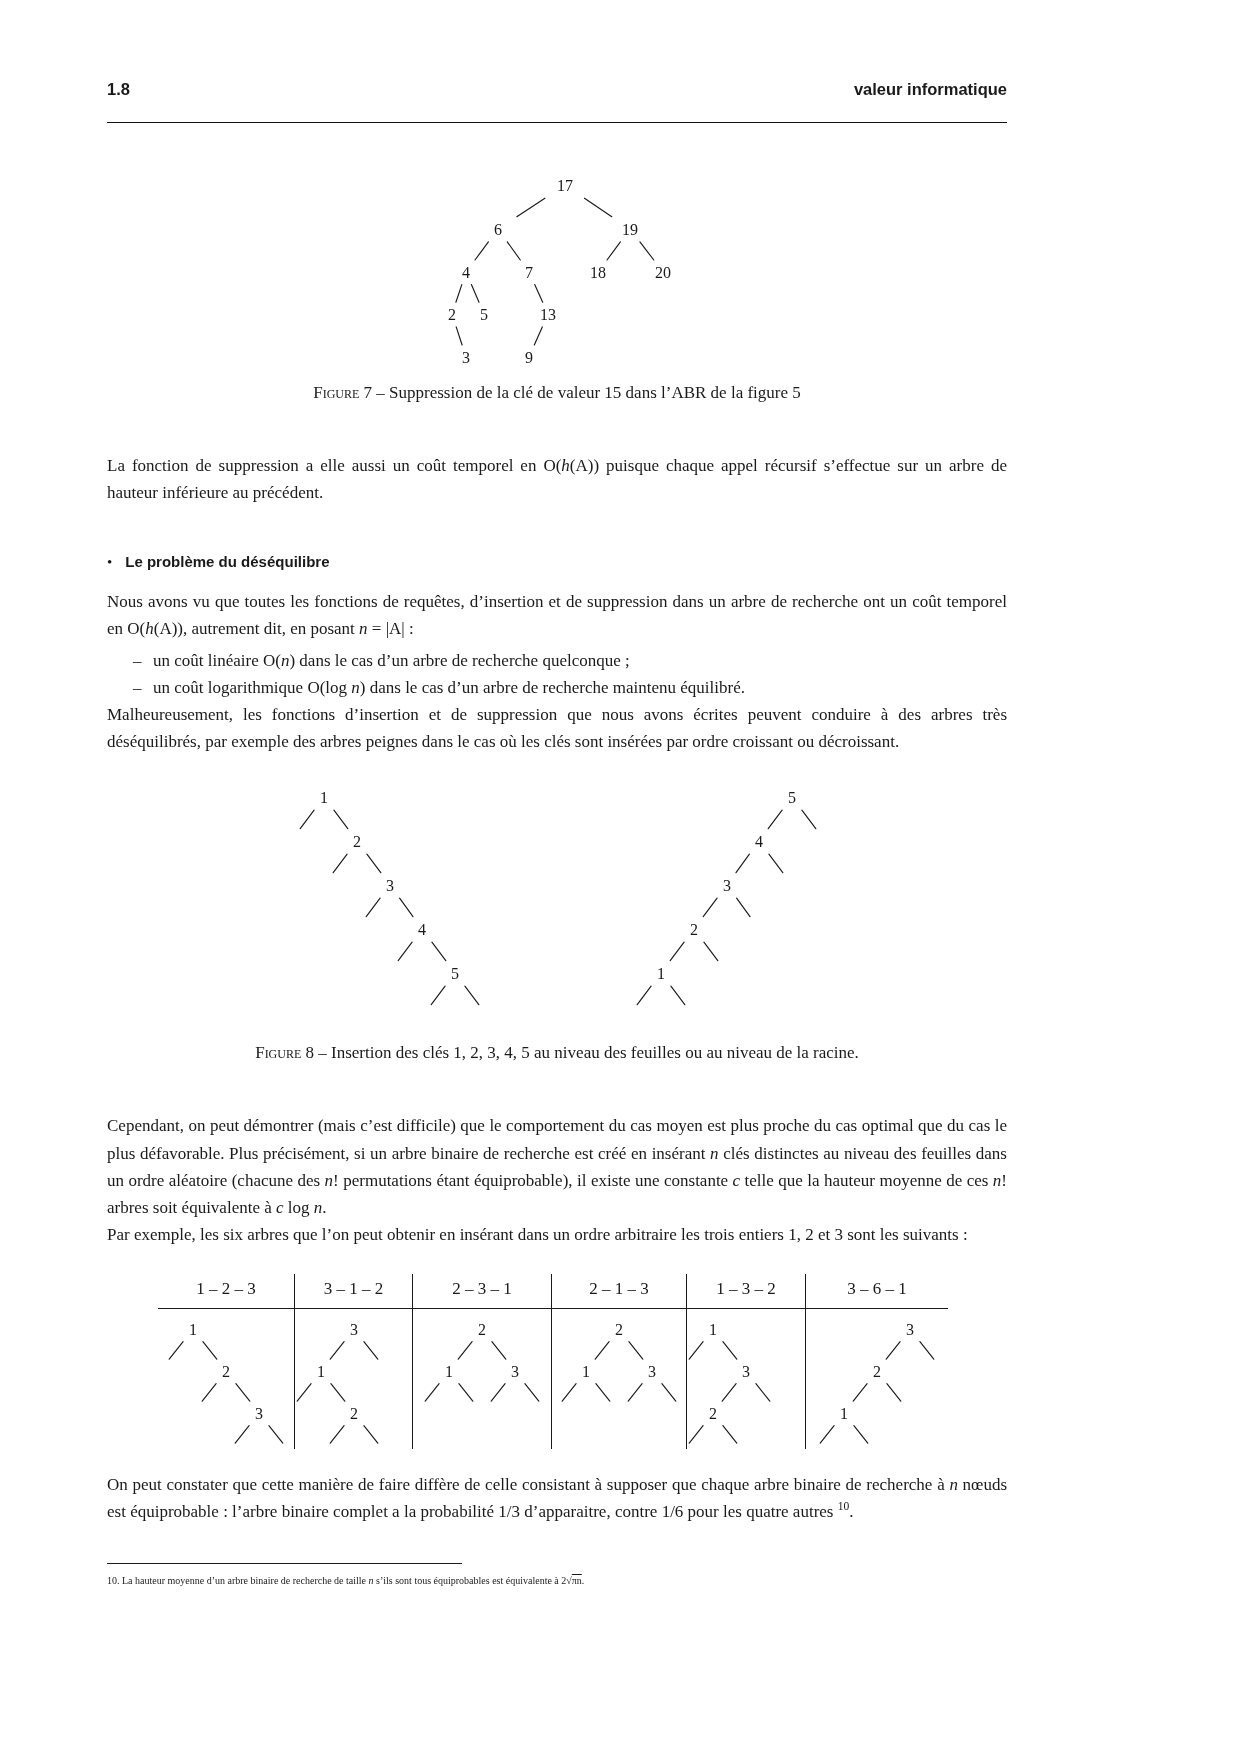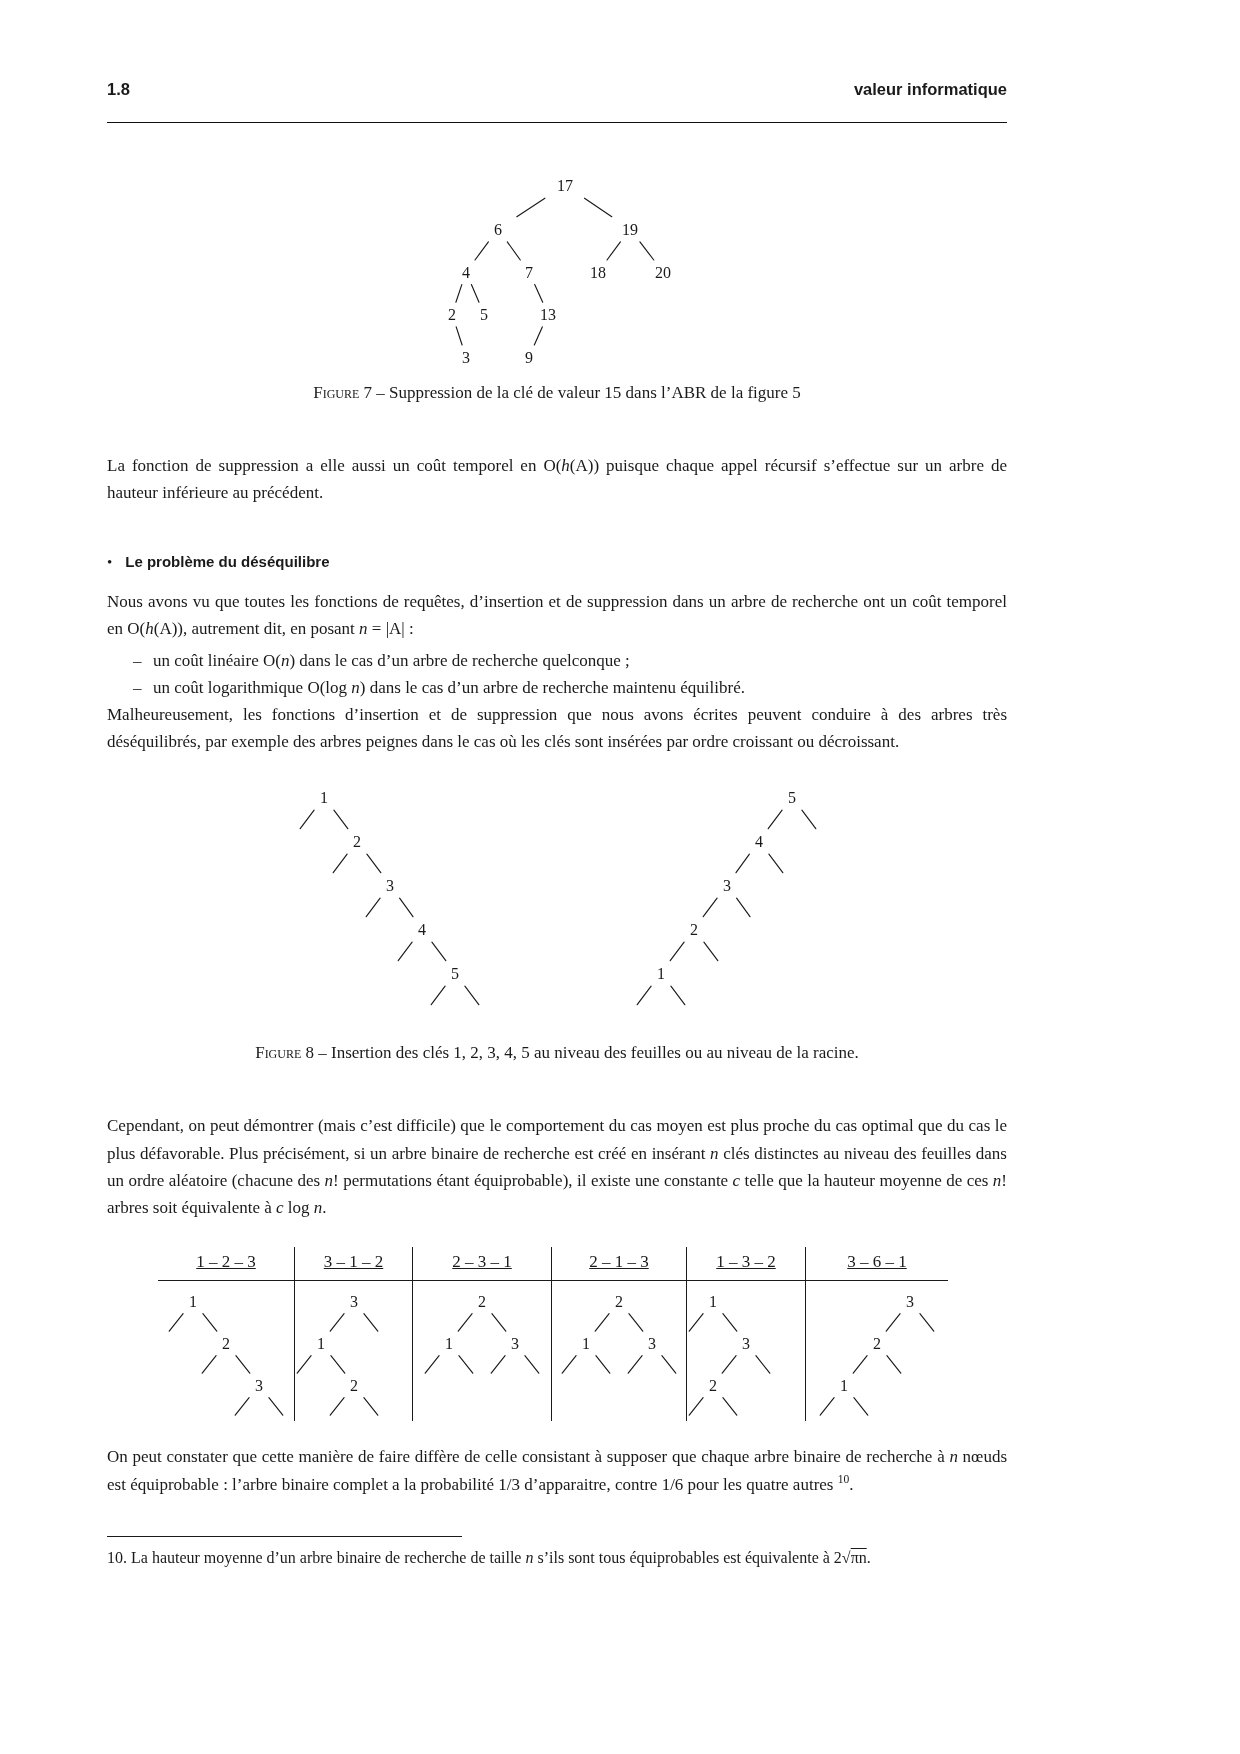--- a/index.html
+++ b/index.html
@@ -29,31 +29,31 @@
   .mt-md { margin-top:22px; }
   .mt-sm { margin-top:14px; }
   .mt-0  { margin-top:0; }
   .section-heading { margin-top:44px; display:flex; align-items:center; gap:13px; }
   .bullet { font-size:15px; line-height:1; }
   .section-title { font-family:Liberation Sans, sans-serif; font-weight:bold; font-size:15px; }
   .list { margin-top:4px; }
   .list-item { display:flex; padding-left:26px; }
   .marker { width:20px; flex:0 0 20px; }
   .li-text { flex:1; }
-  .tree-table { display:flex; margin:26px 0 0 51px;text-decoration:underline; }
+  .tree-table { display:flex; margin:26px 0 0 51px; }
   .tt-col { border-right:1.5px solid #1a1a1a; }
   .tt-col:last-child { border-right:none; }
   .tt-col:nth-child(1){ width:137px; } .tt-col:nth-child(2){ width:118px; }
   .tt-col:nth-child(3){ width:139px; } .tt-col:nth-child(4){ width:135px; }
   .tt-col:nth-child(5){ width:119px; } .tt-col:nth-child(6){ width:142px; }
   .tt-head { text-align:center; padding:1px 0 5px; border-bottom:1.5px solid #1a1a1a; }
   .tt-body { padding-top:8px; display:flex; justify-content:center; overflow:hidden; }
   .footnote { margin-top:38px; }
   .footnote-rule { width:355px; border-top:1.3px solid #1a1a1a; margin-bottom:9px; }
-  .footnote-text { font-size:16px; line-height:1.5;font-family:Liberation Serif, serif; }
+  .footnote-text { font-size:10px; line-height:1.5;font-family:Liberation Serif, serif; }
   .seg-i { font-style:italic; }
   .seg-sup { font-size:0.68em; vertical-align:super; line-height:0; }
   .seg-ol { text-decoration:overline; }
 </style>
 </head>
 <body>
 
 <div class="page">
 
   <div class="header">
@@ -150,20 +150,21 @@
           <text x="68" y="149.5">2</text>
           <text x="35" y="193.5">1</text>
         </svg>
     </div>
     <figcaption class="caption">
       <span class="smallcaps">Figure 8</span><span> – Insertion des clés 1, 2, 3, 4, 5 au niveau des feuilles ou au niveau de la racine.</span>
     </figcaption>
   </figure>
 
   <p class="para mt-lg">Cependant, on peut démontrer (mais c’est difficile) que le comportement du cas moyen est plus proche du cas optimal que du cas le plus défavorable. Plus précisément, si un arbre binaire de recherche est créé en insérant <span class="seg-i">n</span> clés distinctes au niveau des feuilles dans un ordre aléatoire (chacune des <span class="seg-i">n</span>! permutations étant équiprobable), il existe une constante <span class="seg-i">c</span> telle que la hauteur moyenne de ces <span class="seg-i">n</span>! arbres soit équivalente à <span class="seg-i">c</span> log <span class="seg-i">n</span>.</p>
+  <p class="para mt-0">Par exemple, les six arbres que l’on peut obtenir en insérant dans un ordre arbitraire les trois entiers 1, 2 et 3 sont les suivants :</p>
 
   <div class="tree-table">
     <div class="tt-col">
       <div class="tt-head">1 – 2 – 3</div>
       <div class="tt-body">
         <svg class="tree" viewBox="0 0 146 132" width="146" height="132">
             <line x1="49.9" y1="24.6" x2="63.8" y2="42.2"></line>
             <line x1="30.1" y1="24.6" x2="16.2" y2="42.2"></line>
             <line x1="82.9" y1="66.6" x2="96.8" y2="84.2"></line>
             <line x1="63.1" y1="66.6" x2="49.2" y2="84.2"></line>

